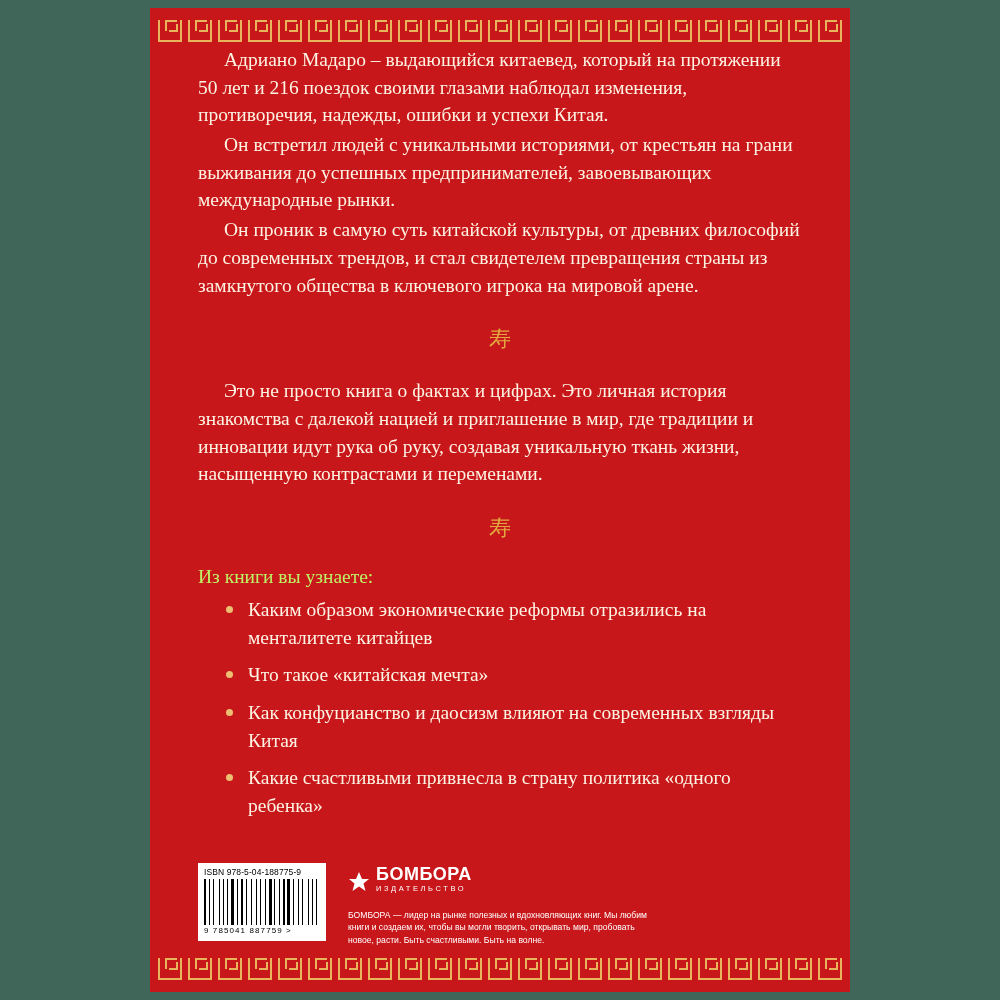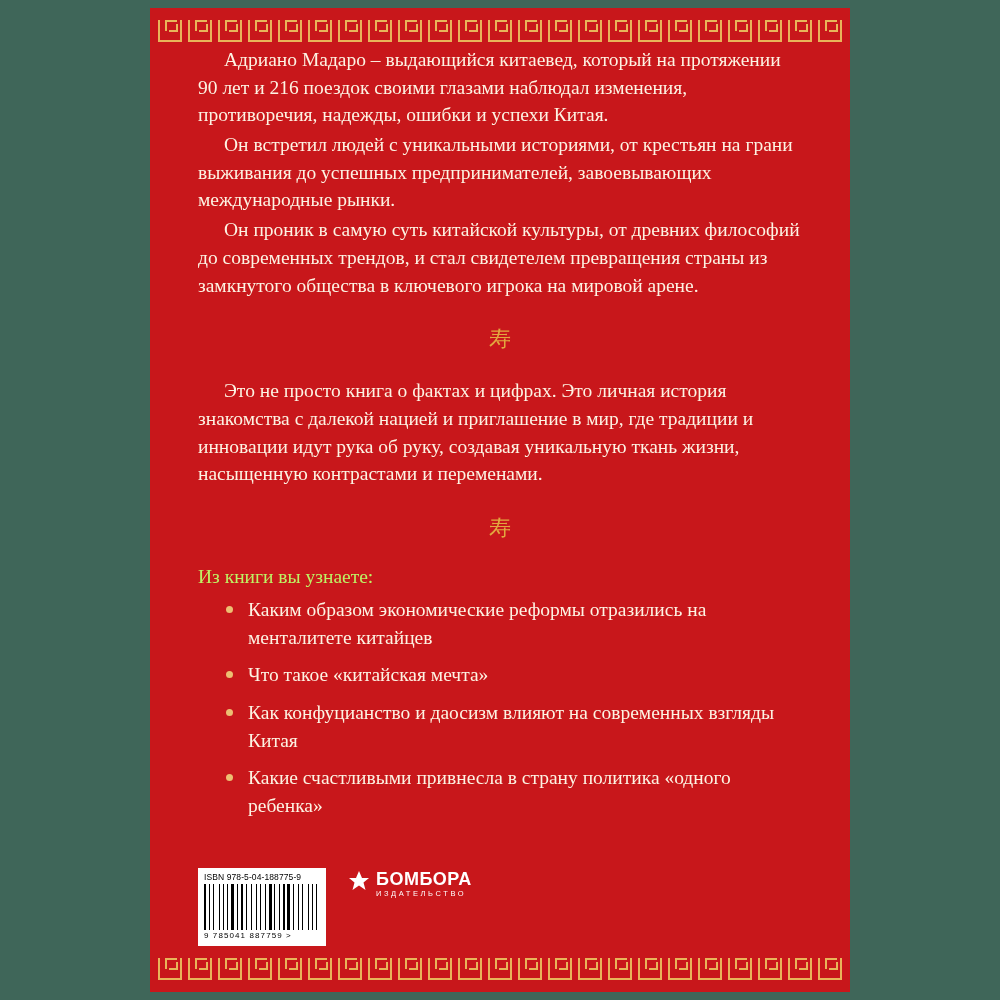--- a/index.html
+++ b/index.html
@@ -179,21 +179,21 @@
     letter-spacing: 1.1px;
     margin-top: 1px;
     white-space: nowrap;
   }
   .publisher {
     flex: 1;
     padding-top: 2px;
   }
   .pub-logo {
     display: flex;
-    align-items: flex-start;
+    align-items: flex-end;
     gap: 6px;
     margin-bottom: 16px;
   }
   .pub-mark {
     width: 22px;
     height: 22px;
     position: relative;
   }
   .pub-name {
     color: #ffffff;
@@ -248,21 +248,21 @@
         <span class="unit"></span>
         <span class="unit"></span>
         <span class="unit"></span>
         <span class="unit"></span>
       </div>
   </div>
 
   <div class="content">
 
     <div class="block">
-      <p class="body-text">Адриано Мадаро – выдающийся китаевед, который на протяжении 90 лет и 216 поездок своими глазами наблюдал изменения, противоречия, надежды, ошибки и успехи Китая.</p>
+      <p class="body-text">Адриано Мадаро – выдающийся китаевед, который на протяжении 50 лет и 216 поездок своими глазами наблюдал изменения, противоречия, надежды, ошибки и успехи Китая.</p>
       <p class="body-text">Он встретил людей с уникальными историями, от крестьян на грани выживания до успешных предпринимателей, завоевывающих международные рынки.</p>
       <p class="body-text">Он проник в самую суть китайской культуры, от древних философий до современных трендов, и стал свидетелем превращения страны из замкнутого общества в ключевого игрока на мировой арене.</p>
     </div>
 
     <div class="ornament">
       <span class="glyph"></span>
     </div>
 
     <div class="block">
       <p class="body-text">Это не просто книга о фактах и цифрах. Это личная история знакомства с далекой нацией и приглашение в мир, где традиции и инновации идут рука об руку, создавая уникальную ткань жизни, насыщенную контрастами и переменами.</p>
@@ -344,20 +344,21 @@
         <span class="pub-mark">
           <svg width="22" height="22" viewBox="0 0 22 22" aria-hidden="true">
             <polygon points="11,1 14,8 21,8 15.5,12.5 17.5,20 11,15.5 4.5,20 6.5,12.5 1,8 8,8" fill="#ffffff"></polygon>
           </svg>
         </span>
         <span>
           <div class="pub-name">БОМБОРА</div>
           <div class="pub-sub">ИЗДАТЕЛЬСТВО</div>
         </span>
       </div>
+      <div class="pub-desc">БОМБОРА — лидер на рынке полезных и вдохновляющих книг. Мы любим книги и создаем их, чтобы вы могли творить, открывать мир, пробовать новое, расти. Быть счастливыми. Быть на волне.</div>
     </div>
   </div>
 
   <div class="border-strip border-bottom">
     <div class="meander" id="meander-bottom">
         <span class="unit"></span>
         <span class="unit"></span>
         <span class="unit"></span>
         <span class="unit"></span>
         <span class="unit"></span>

